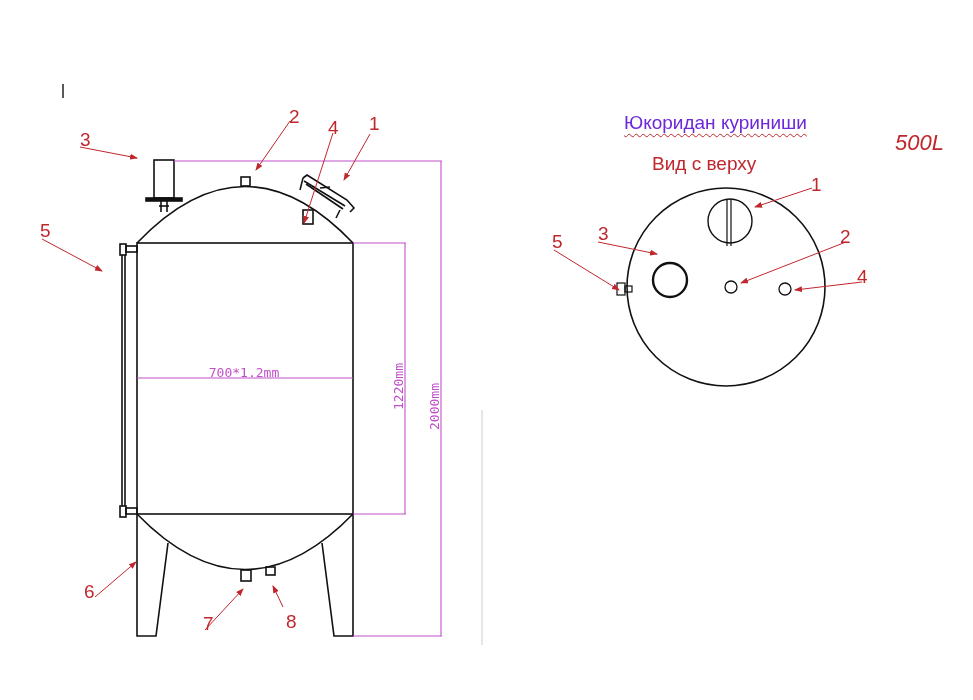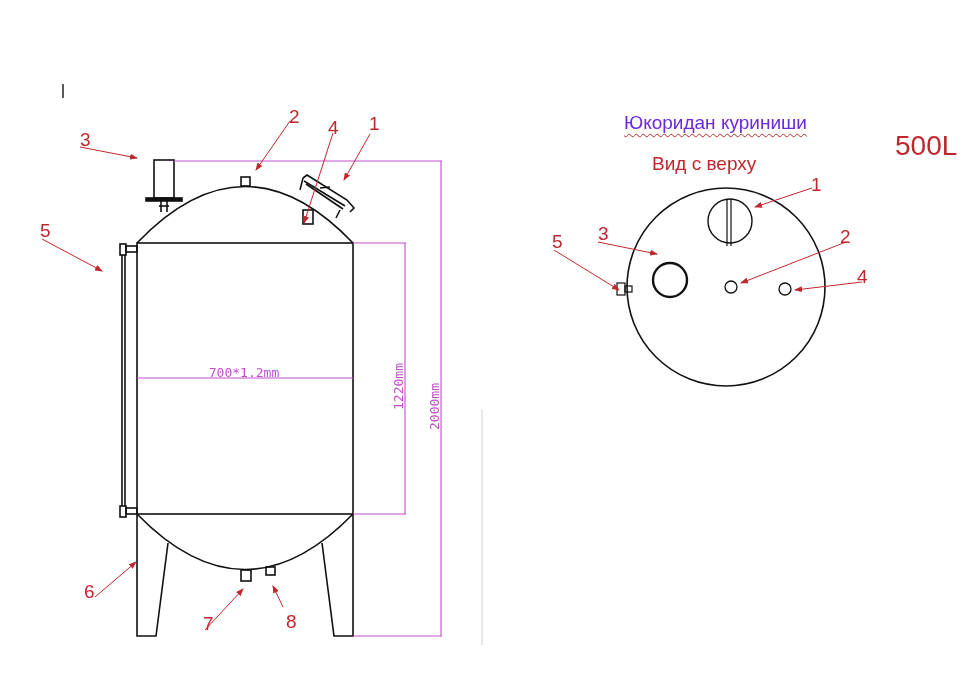--- a/index.html
+++ b/index.html
@@ -1,19 +1,19 @@
 <!DOCTYPE html>
 <html><head>
 <meta charset="utf-8">
 <style>
   html, body { margin: 0; padding: 0; background: #ffffff; }
   body { width: 973px; height: 700px; position: relative; overflow: hidden; font-family: "Liberation Sans", sans-serif; }
   .title-uz { position: absolute; left: 624px; top: 112px; font-size: 19px; color: #6d28d9; font-family: "Liberation Sans", sans-serif; text-decoration: underline wavy #c0272d; text-decoration-thickness: 1px; text-underline-offset: 4px; white-space: nowrap; }
   .title-ru { position: absolute; left: 652px; top: 153px; font-size: 19px; color: #c0272d; font-family: "Liberation Sans", sans-serif; white-space: nowrap; text-align: center; }
-  .capacity { position: absolute; left: 895px; top: 130px; font-size: 28px; color: #c0272d; font-family: "Liberation Sans", sans-serif; }
+  .capacity { position: absolute; left: 895px; top: 130px; font-size: 22px; color: #c0272d; font-family: "Liberation Sans", sans-serif; font-style: italic; }
   svg.drawing { position: absolute; left: 0; top: 0; }
   .cad { font-family: "DejaVu Sans Mono", monospace; }
 </style>
 </head>
 <body>
 
 <div class="title-uz">Юкоридан куриниши</div>
 <div class="title-ru">Вид с верху</div>
 <div class="capacity">500L</div>
 

